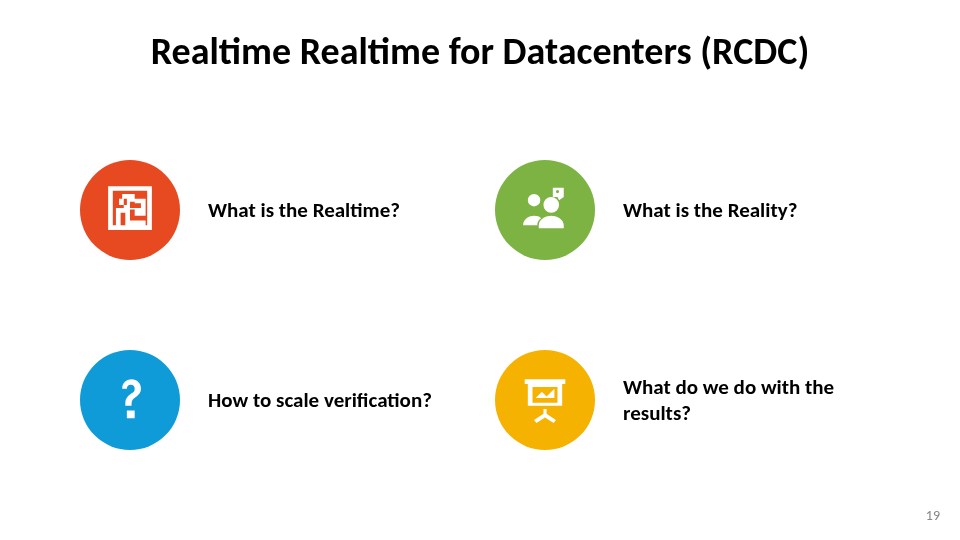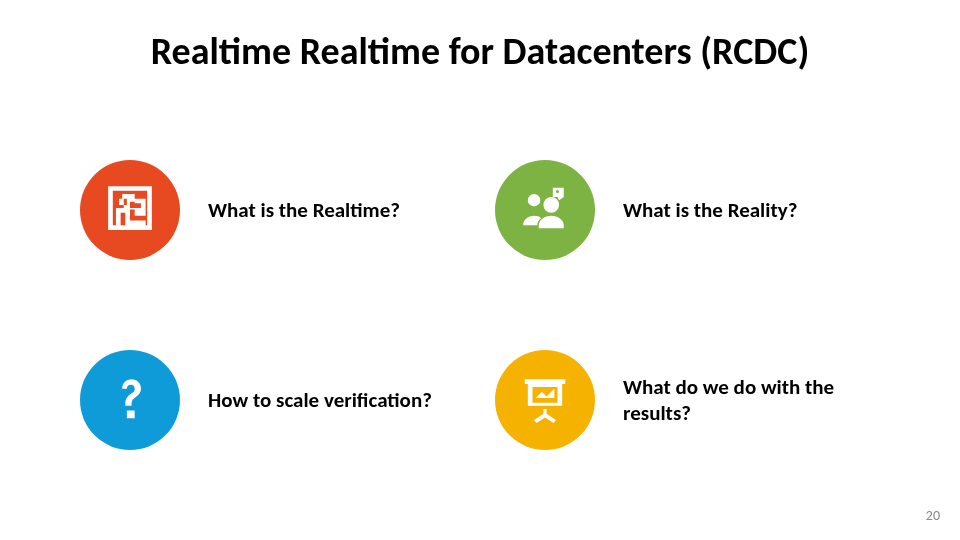--- a/index.html
+++ b/index.html
@@ -64,15 +64,15 @@
         <svg viewBox="0 0 64 64">
               <path d="M6 8h52v6h-4v28H10V14H6V8zm10 10v20h32V18H16zm4 14l8-8 6 6 10-10v12H20zm10 14h4v6l12 8-3 4-11-7-11 7-3-4 12-8v-6z"></path>
             </svg>
       </span>
     </div>
     <div class="label">What do we do with the results?</div>
   </div>
 
 </div>
 
-<div class="pagenum">20</div>
+<div class="pagenum">19</div>
 
 </div>
 
 </body></html>

